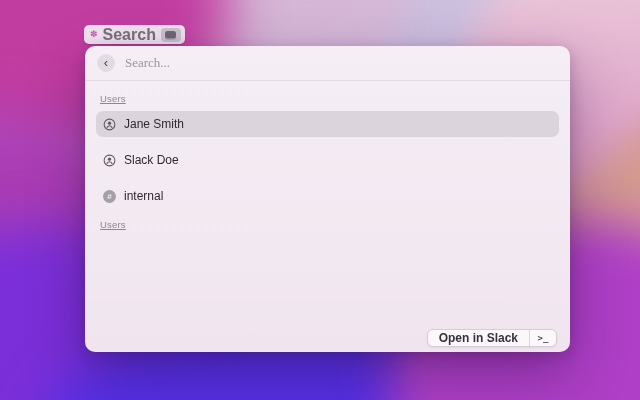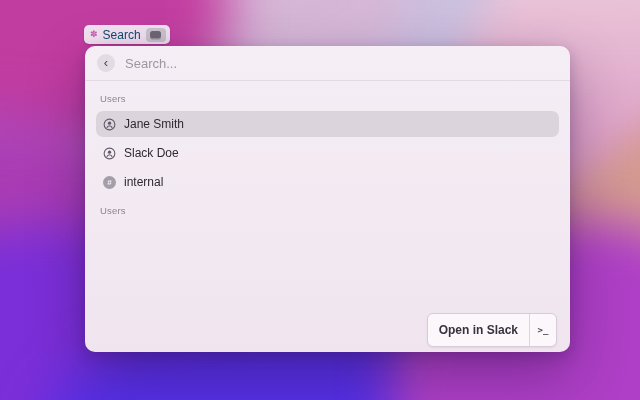--- a/index.html
+++ b/index.html
@@ -20,52 +20,52 @@
   .b-salmon    { left: 500px; top: 290px; width: 520px; height: 180px; background: #d49a8f;
                  transform: rotate(-38deg); transform-origin: left bottom; border-radius: 90px; filter: blur(18px); }
   .b-br-magenta{ right: -130px; bottom: -150px; width: 380px; height: 330px; background: #ae3fc6; filter: blur(24px); }
 
   
   .menu-pill { position: absolute; left: 84px; top: 25px; height: 19px;
     display: flex; align-items: center; gap: 5px; padding: 0 4px 0 6px;
     background: rgba(246,240,246,.92); border-radius: 5px;
     box-shadow: 0 1px 2px rgba(40,10,50,.18); }
   .app-logo { font-size: 9px; line-height: 1; color: #c25fae; }
-  .pill-label { font-size: 12px; font-weight: 400; color: #0c4a6e; }
+  .pill-label { font-size: 16px; font-weight: 700; color: #737373; }
   .hotkey-badge { width: 20px; height: 14px; background: #cac3cc; border-radius: 4px;
     display: flex; align-items: center; justify-content: center; }
   .hotkey-glyph { width: 11px; height: 7px; background: #6e6775; border-radius: 2.5px;
     box-shadow: 0 1.5px 0 #9a929e; }
 
   
   .panel { position: absolute; left: 85px; top: 46px; width: 485px; height: 306px;
     border-radius: 10px; background: linear-gradient(#f5eef5, #f0e5ef);
     box-shadow: 0 22px 55px rgba(45,12,70,.40), 0 4px 14px rgba(45,12,70,.22); }
 
   .search-row { height: 35px; display: flex; align-items: center; gap: 10px; padding: 0 12px;
     border-bottom: 1px solid #e3dae4; }
   .back-btn { width: 18px; height: 18px; border-radius: 50%; background: #e2dbe3; border: none;
     display: flex; align-items: center; justify-content: center; cursor: default; flex: 0 0 auto; }
   .chevron { font-size: 13px; line-height: 1; color: #4a4450; margin-top: -2px; }
   .search-input { flex: 1; border: none; outline: none; background: transparent;
-    font-family: Liberation Sans, sans-serif; font-size: 13px; color: #2e2933; }
+    font-family: Liberation Serif, serif; font-size: 13px; color: #2e2933; }
   .search-input::placeholder { color: #9d95a2; opacity: 1; }
 
   .content { padding: 2px 11px 0 11px; }
-  .section-label { font-size: 9.5px; color: #8c8692; margin: 10px 0 7px 4px; letter-spacing: .2px; }
+  .section-label { font-size: 9.5px; color: #8c8692; margin: 10px 0 7px 4px; letter-spacing: .2px; text-decoration: underline; }
   .row { display: flex; align-items: center; gap: 8px; height: 26px; padding: 0 7px;
-    border-radius: 7px; margin-bottom: 3px; }
+    border-radius: 7px; margin-bottom: 10px; }
   .row.selected { background: #dbd4dd; }
   .row-text { font-size: 12px; color: #2e2933; }
   .icon-wrap { width: 13px; height: 13px; flex: 0 0 auto; display: flex; }
   .circle-badge { width: 13px; height: 13px; border-radius: 50%; background: #a49ea9; color: #f4eef4;
     font-size: 8px; font-weight: 700; display: flex; align-items: center; justify-content: center; }
 
   
-  .footer-btn { position: absolute; right: 13px; bottom: 5px; height: 34px;
+  .footer-btn { position: absolute; right: 13px; bottom: 5px; height: 18px;
     display: flex; align-items: stretch; background: #fbf7fb; border: 1px solid #d7cdd8;
     border-radius: 6px; box-shadow: 0 1px 2px rgba(40,10,50,.08); overflow: hidden; cursor: default; padding:0; }
   .footer-label { display: flex; align-items: center; padding: 0 11px; font-size: 12px;
     font-weight: 600; color: #38323e; }
   .footer-sep { width: 1px; background: #ded4de; }
   .key-hint { display: flex; align-items: center; justify-content: center; width: 26px;
     font-family: "DejaVu Sans Mono", monospace; font-size: 9px; font-weight: 700; color: #4a4450; }
 </style>
 </head>
 <body>

